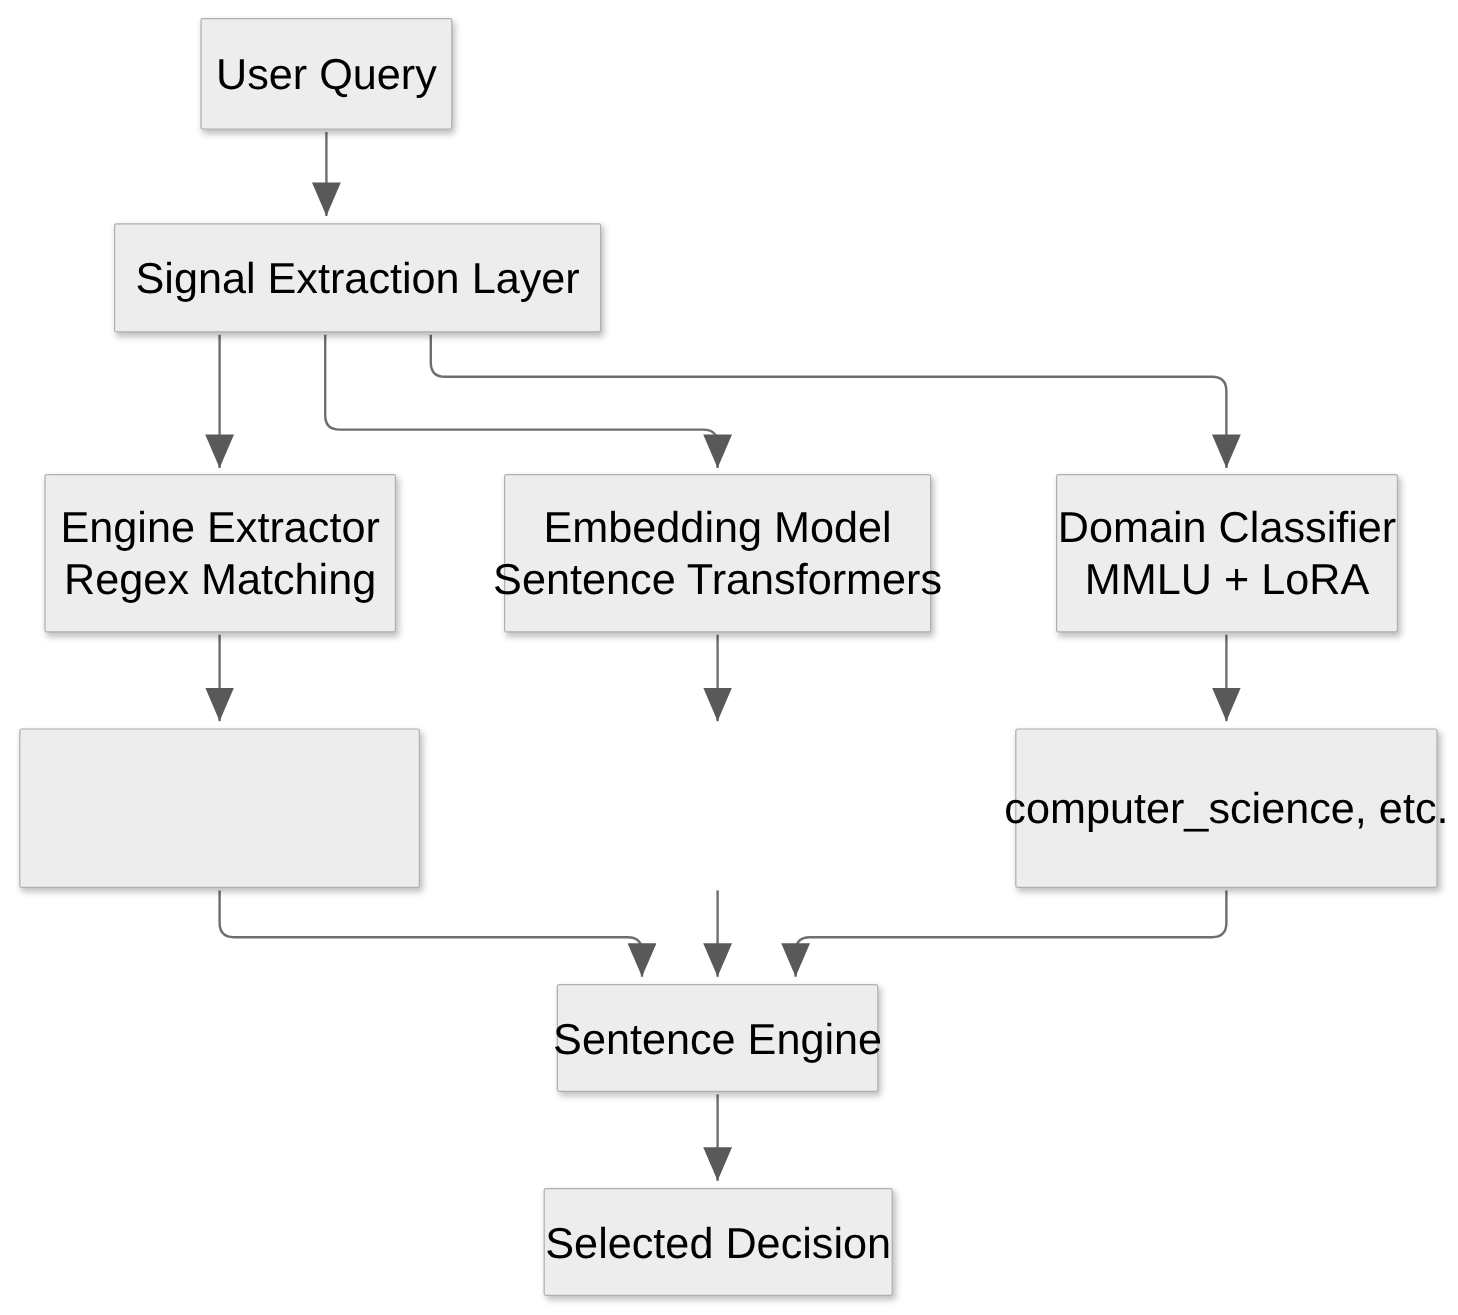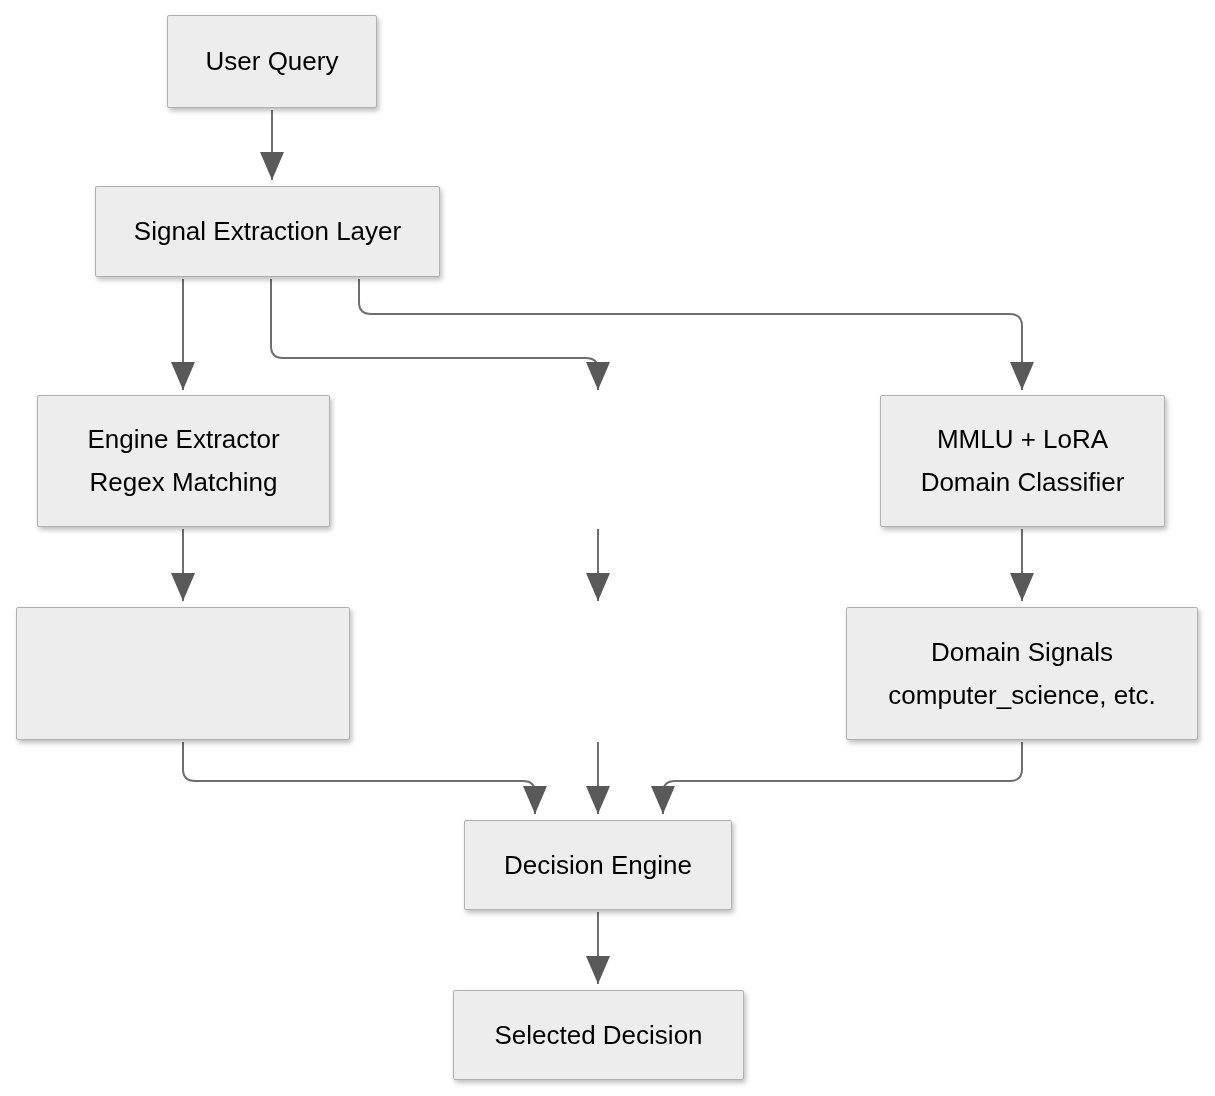--- a/index.html
+++ b/index.html
@@ -25,21 +25,21 @@
     box-sizing: border-box;
     background: #ededed;
     border: 1px solid #b0b0b0;
     border-radius: 2px;
     box-shadow: 2px 3px 5px rgba(0,0,0,0.25);
     display: flex;
     flex-direction: column;
     align-items: center;
     justify-content: center;
     text-align: center;
-    font-size: 26px;
+    font-size: 36px;
     line-height: 43px;
     color: #000000;
     white-space: nowrap;
   }
 </style>
 </head>
 <body>
 
 <div class="canvas">
 
@@ -61,45 +61,48 @@
       <path d="M598,742 L598,814" marker-end="url(#arrow)"></path>
       <path d="M1022,742 L1022,769 Q1022,781 1010,781 L675,781 Q663,781 663,793 L663,814" marker-end="url(#arrow)"></path>
       <path d="M598,912 L598,984" marker-end="url(#arrow)"></path>
     </g>
   </svg>
 
   <div class="node" style="left:167px; top:15px; width:210px; height:93px">
     <span>User Query</span>
   </div>
 
-  <div class="node" style="left:95px; top:186px; width:345px; height:91px">
+  <div class="node" style="left:95px; top:186px; width:406px; height:91px">
     <span>Signal Extraction Layer</span>
   </div>
 
   <div class="node" style="left:37px; top:395px; width:293px; height:132px">
     <span>Engine Extractor</span>
     <span>Regex Matching</span>
   </div>
 
+  <div class="node" style="left:420px; top:395px; width:356px; height:132px">
+    <span>Embedding Model</span>
+    <span>Sentence Transformers</span>
+  </div>
 
   <div class="node" style="left:880px; top:395px; width:285px; height:132px">
+    <span>Domain Classifier</span>
     <span>MMLU + LoRA</span>
-    <span>Domain Classifier</span>
   </div>
 
   <div class="node" style="left:16px; top:607px; width:334px; height:133px">
   </div>
 
 
   <div class="node" style="left:846px; top:607px; width:352px; height:133px">
-    <span>Domain Signals</span>
     <span>computer_science, etc.</span>
   </div>
 
   <div class="node" style="left:464px; top:820px; width:268px; height:90px">
-    <span>Decision Engine</span>
+    <span>Sentence Engine</span>
   </div>
 
   <div class="node" style="left:453px; top:990px; width:291px; height:90px">
     <span>Selected Decision</span>
   </div>
 
 </div>
 
 </body></html>

